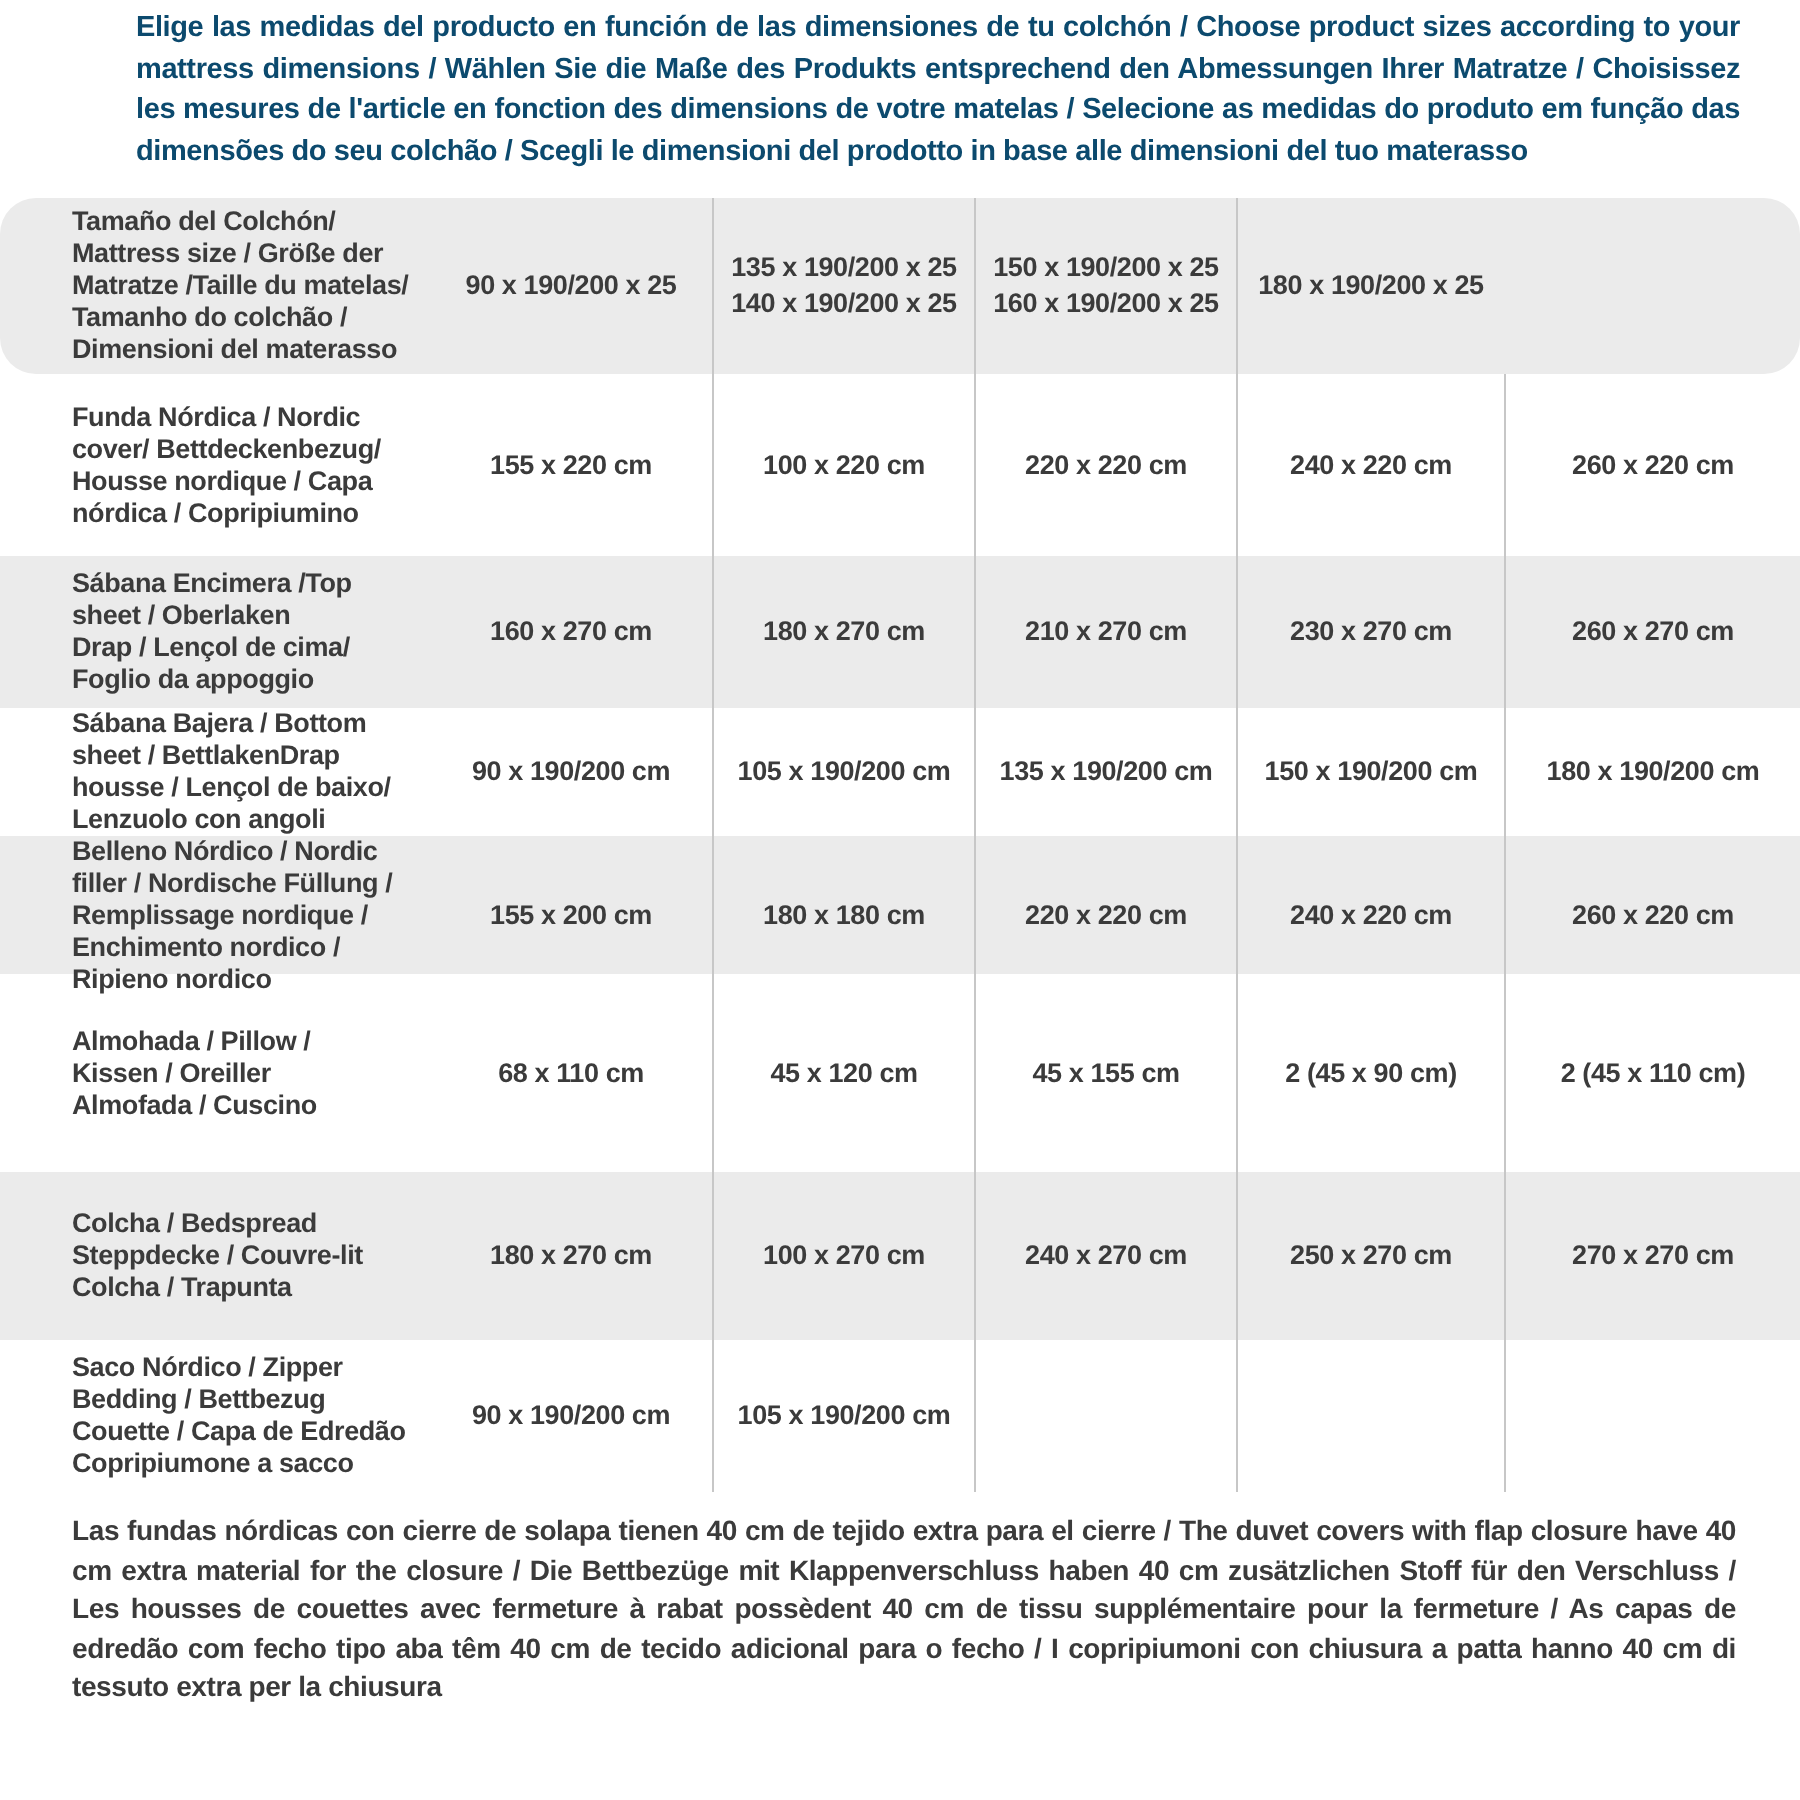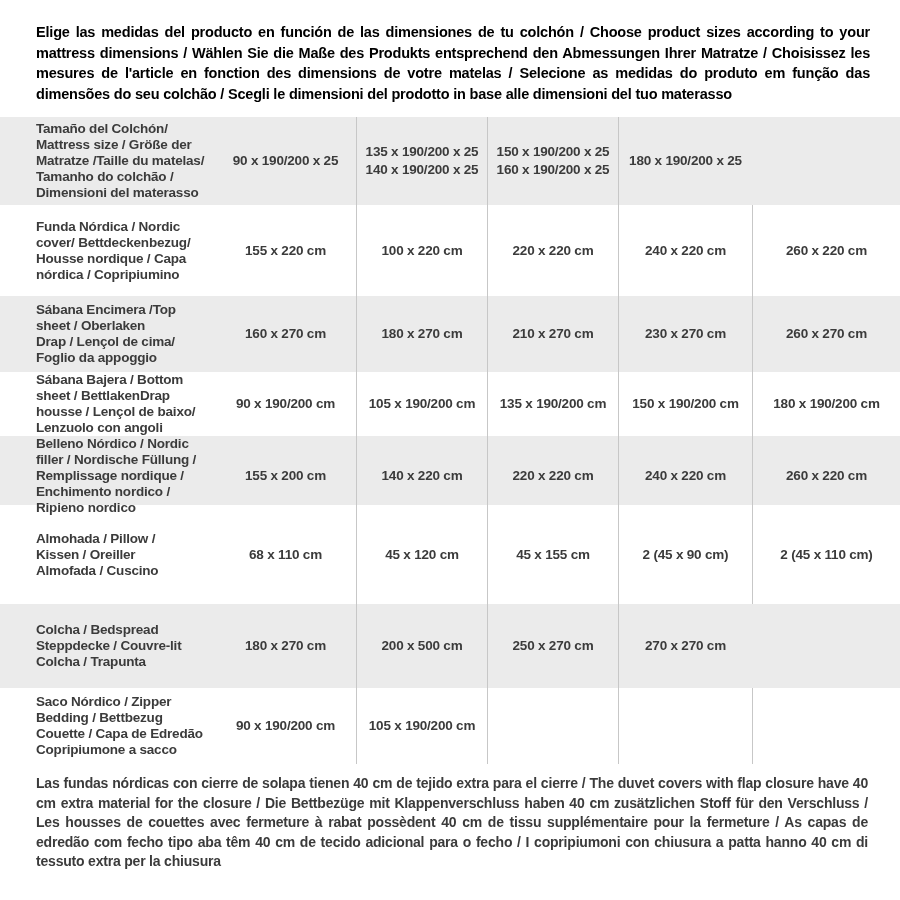--- a/index.html
+++ b/index.html
@@ -4,39 +4,40 @@
 <style>
   * { box-sizing: border-box; }
   html, body {
     margin: 0; padding: 0;
     width: 900px; height: 900px;
     background: #ffffff;
     font-family: "Liberation Sans", "DejaVu Sans", sans-serif;
     color: #3b3b3b;
   }
   .intro {
-    padding: 22px 30px 0 36px;
+    padding: 4px 30px 0 36px;
     font-size: 14.5px;
     font-weight: 700;
     line-height: 20.5px;
     letter-spacing: -0.2px;
     text-align: justify;
-    color: #000000;
+    color: #0c4a6e;
+    margin-left: 32px;
   }
   .size-table {
     margin-top: 13px;
     width: 900px;
   }
   .row {
     display: grid;
     grid-template-columns: 215px 141px 131px 131px 134px 148px;
     align-items: stretch;
   }
   .row.stripe { background: #ebebeb; }
-  .row:nth-child(1) { height: 88px; }
+  .row:nth-child(1) { height: 88px; border-radius: 18px; }
   .row:nth-child(2) { height: 91px; }
   .row:nth-child(3) { height: 76px; }
   .row:nth-child(4) { height: 64px; }
   .row:nth-child(5) { height: 69px; }
   .row:nth-child(6) { height: 99px; }
   .row:nth-child(7) { height: 84px; }
   .row:nth-child(8) { height: 76px; }
   .cell {
     display: flex;
     flex-direction: column;
@@ -127,21 +128,21 @@
     <div class="cell value-cell">180 x 190/200 cm</div>
   </div>
 
   <div class="row stripe">
     <div class="cell label-cell">Belleno Nórdico / Nordic
 filler / Nordische Füllung /
 Remplissage nordique /
 Enchimento nordico /
 Ripieno nordico</div>
     <div class="cell value-cell">155 x 200 cm</div>
-    <div class="cell value-cell">140 x 220 cm</div>
+    <div class="cell value-cell">180 x 180 cm</div>
     <div class="cell value-cell">220 x 220 cm</div>
     <div class="cell value-cell">240 x 220 cm</div>
     <div class="cell value-cell">260 x 220 cm</div>
   </div>
 
   <div class="row">
     <div class="cell label-cell">Almohada  / Pillow /
 Kissen / Oreiller
 Almofada / Cuscino</div>
     <div class="cell value-cell">68 x 110 cm</div>
@@ -149,21 +150,22 @@
     <div class="cell value-cell">45 x 155 cm</div>
     <div class="cell value-cell">2 (45 x 90 cm)</div>
     <div class="cell value-cell">2 (45 x 110 cm)</div>
   </div>
 
   <div class="row stripe">
     <div class="cell label-cell">Colcha / Bedspread
 Steppdecke / Couvre-lit
 Colcha / Trapunta</div>
     <div class="cell value-cell">180 x 270 cm</div>
-    <div class="cell value-cell">200 x 500 cm</div>
+    <div class="cell value-cell">100 x 270 cm</div>
+    <div class="cell value-cell">240 x 270 cm</div>
     <div class="cell value-cell">250 x 270 cm</div>
     <div class="cell value-cell">270 x 270 cm</div>
   </div>
 
   <div class="row">
     <div class="cell label-cell">Saco Nórdico / Zipper
 Bedding / Bettbezug
 Couette  / Capa de Edredão
 Copripiumone a sacco</div>
     <div class="cell value-cell">90 x 190/200 cm</div>

